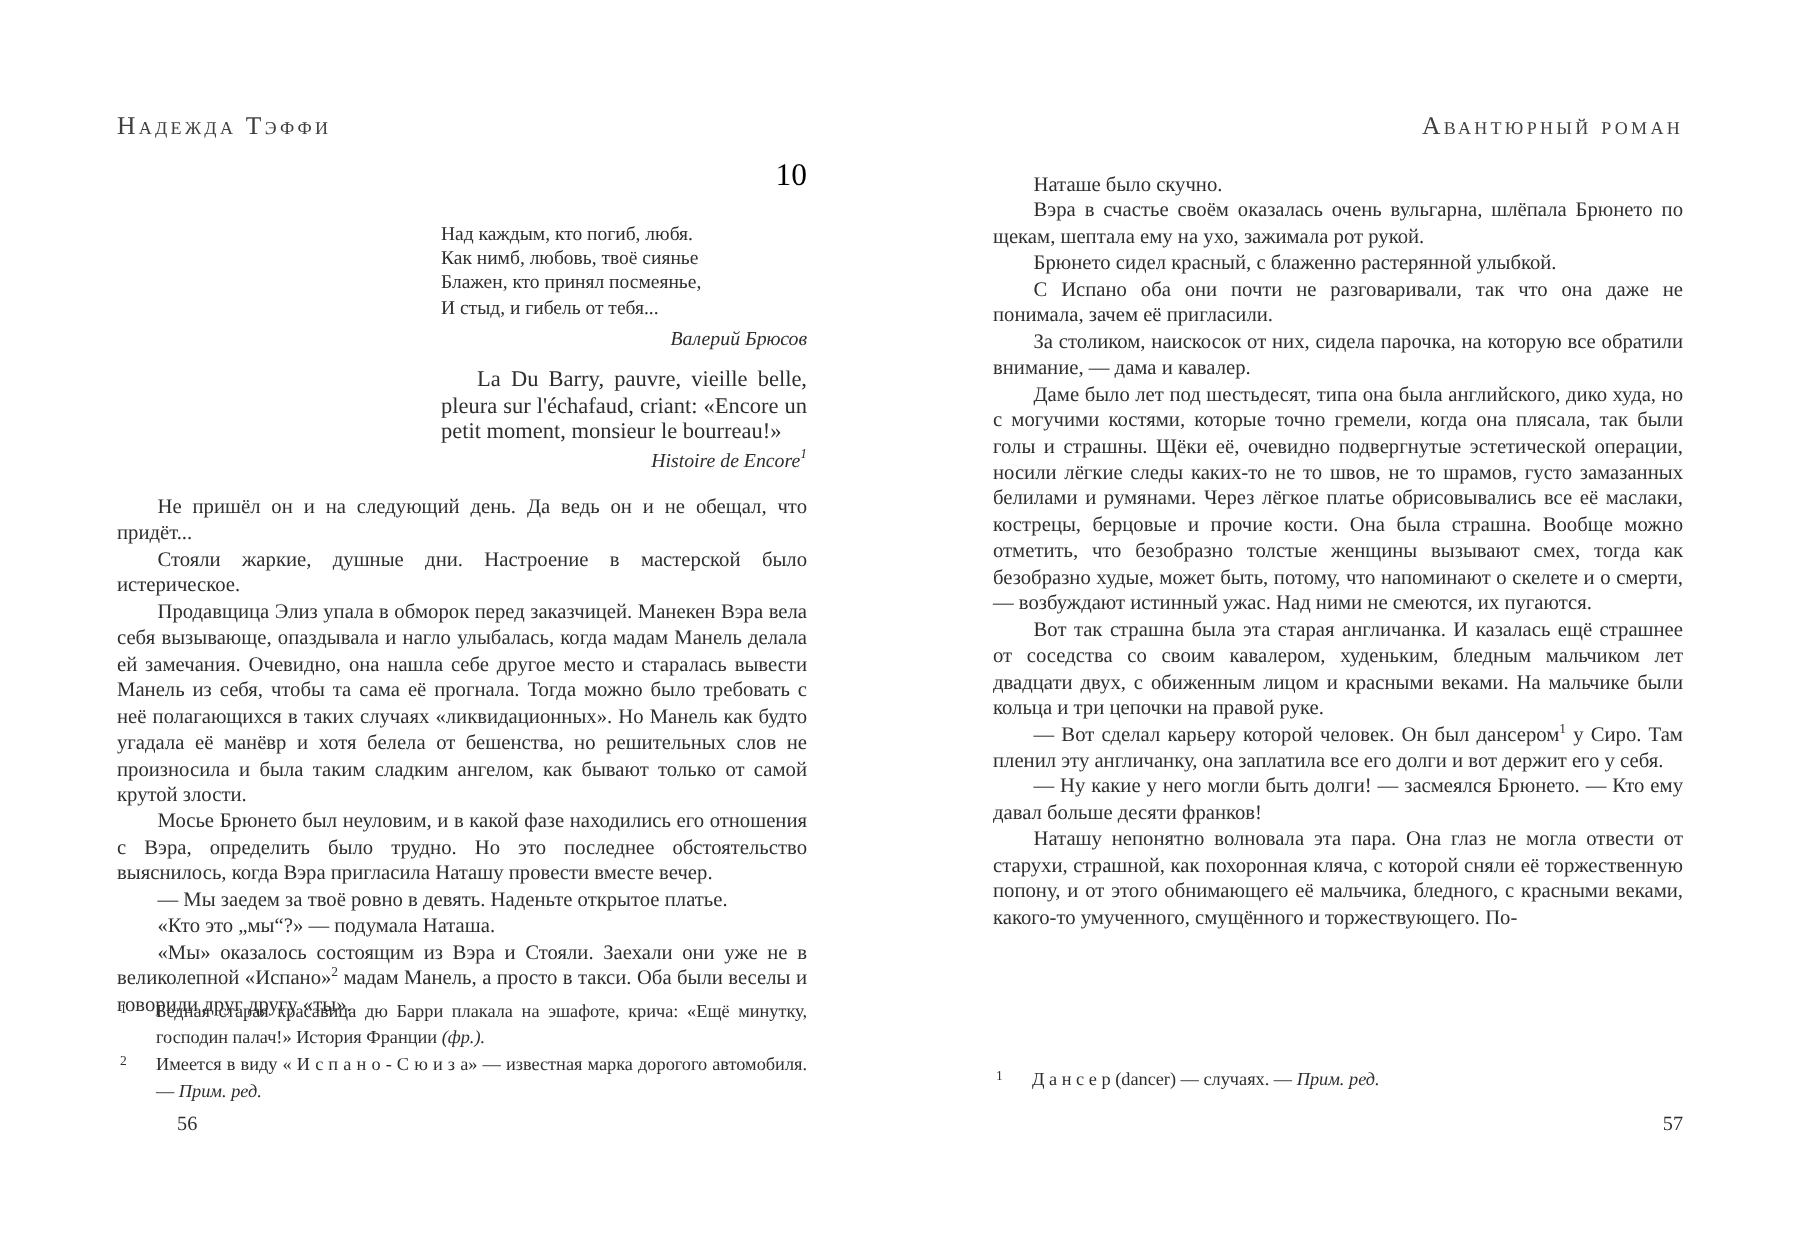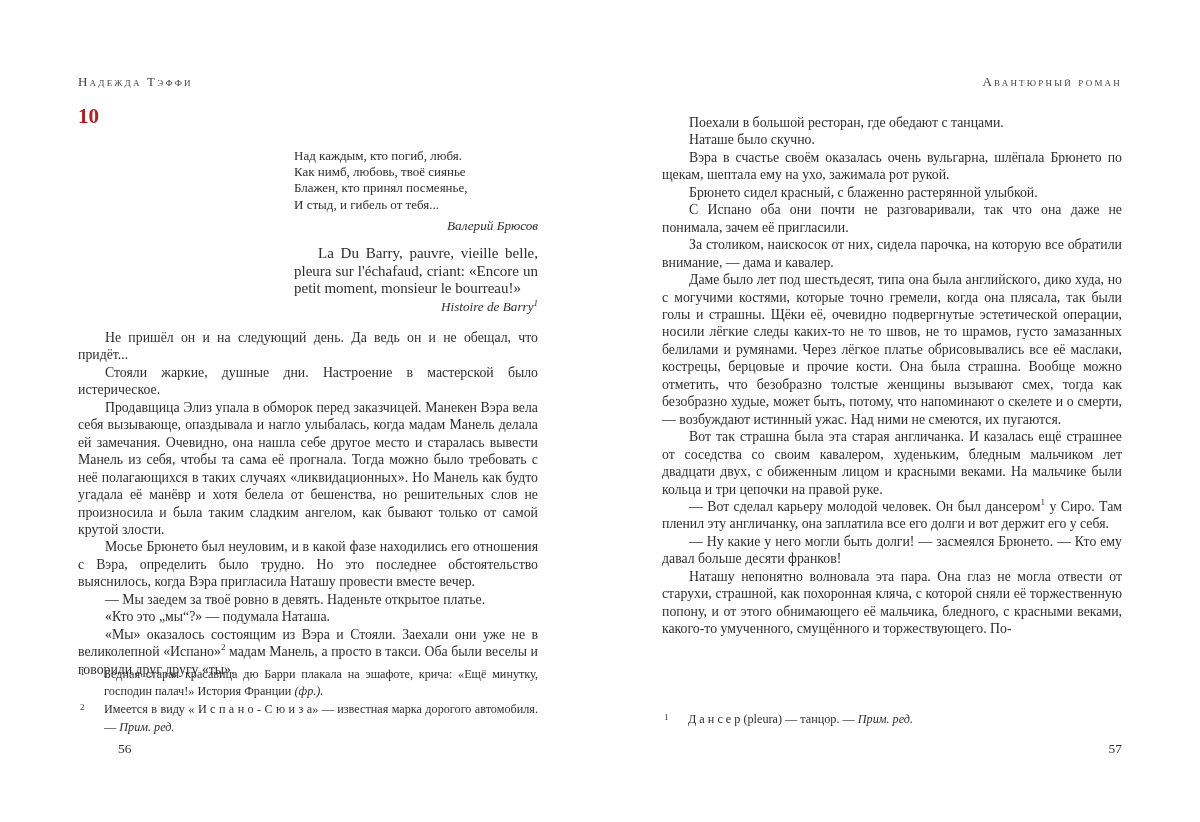--- a/index.html
+++ b/index.html
@@ -11,28 +11,28 @@
     font-family: "Liberation Serif", "DejaVu Serif", serif;
     color: #2e2e2e;
     overflow: hidden;
   }
   .page { position: absolute; top: 0; height: 822px; width: 460px; }
   .page-left  { left: 78px; }
   .page-right { left: 662px; }
 
   .running-header {
     position: absolute; top: 74px; left: 0; width: 100%;
-    font-size: 13px; letter-spacing: 2.2px;
+    font-size: 17px; letter-spacing: 2.2px;
     font-variant: small-caps; color: #3f3f3f;
   }
   .running-header.right-align { text-align: right; }
 
   .chapter-number {
     position: absolute; top: 104px; left: 0; width: 100%;
-    text-align: left; font-weight: bold; font-size: 21px; color: #b91c1c;
+    text-align: right; font-weight: normal; font-size: 21px; color: #000000;
   }
 
   .epigraph {
     position: absolute; top: 148px; left: 216px; width: 244px;
     font-size: 13px; line-height: 16.2px; color: #2e2e2e;
   }
   .verse-line { white-space: nowrap; }
   .epigraph-author {
     text-align: right; font-style: italic; margin-top: 5px; font-size: 13.2px;
   }
@@ -76,21 +76,21 @@
 
     <div class="chapter-number">10</div>
 
     <div class="epigraph">
       <div class="verse-line">Над каждым, кто погиб, любя.</div>
       <div class="verse-line">Как нимб, любовь, твоё сиянье</div>
       <div class="verse-line">Блажен, кто принял посмеянье,</div>
       <div class="verse-line">И стыд, и гибель от тебя...</div>
       <div class="epigraph-author">Валерий Брюсов</div>
       <div class="epigraph-quote">La Du Barry, pauvre, vieille belle, pleura sur l'échafaud, criant: «Encore un petit moment, monsieur le bourreau!»</div>
-      <div class="epigraph-source"><span>Histoire de Barry</span><sup class="sup">1</sup></div>
+      <div class="epigraph-source"><span>Histoire de Encore</span><sup class="sup">1</sup></div>
     </div>
 
     <div class="body-text body-left">
       <p class="para"><span>Не пришёл он и на следующий день. Да ведь он и не обещал, что придёт...</span><sup class="sup"></sup><span></span></p>
       <p class="para"><span>Стояли жаркие, душные дни. Настроение в мастерской было истерическое.</span><sup class="sup"></sup><span></span></p>
       <p class="para"><span>Продавщица Элиз упала в обморок перед заказчицей. Манекен Вэра вела себя вызывающе, опаздывала и нагло улыбалась, когда мадам Манель делала ей замечания. Очевидно, она нашла себе другое место и старалась вывести Манель из себя, чтобы та сама её прогнала. Тогда можно было требовать с неё полагающихся в таких случаях «ликвидационных». Но Манель как будто угадала её манёвр и хотя белела от бешенства, но решительных слов не произносила и была таким сладким ангелом, как бывают только от самой крутой злости.</span><sup class="sup"></sup><span></span></p>
       <p class="para"><span>Мосье Брюнето был неуловим, и в какой фазе находились его отношения с Вэра, определить было трудно. Но это последнее обстоятельство выяснилось, когда Вэра пригласила Наташу провести вместе вечер.</span><sup class="sup"></sup><span></span></p>
       <p class="para"><span>— Мы заедем за твоё ровно в девять. Наденьте открытое платье.</span><sup class="sup"></sup><span></span></p>
       <p class="para"><span>«Кто это „мы“?» — подумала Наташа.</span><sup class="sup"></sup><span></span></p>
       <p class="para"><span>«Мы» оказалось состоящим из Вэра и Стояли. Заехали они уже не в великолепной «Испано»</span><sup class="sup">2</sup><span> мадам Манель, а просто в такси. Оба были веселы и говорили друг другу «ты».</span></p>
@@ -107,36 +107,35 @@
       </div>
     </div>
 
     <div class="page-number left-align">56</div>
   </div>
 
   <div class="page page-right">
     <div class="running-header right-align">Авантюрный роман</div>
 
     <div class="body-text body-right">
-      <p class="para"><span>Поехали в большой ресторан, где обедают с танцами.</span><sup class="sup"></sup><span></span></p>
       <p class="para"><span>Наташе было скучно.</span><sup class="sup"></sup><span></span></p>
       <p class="para"><span>Вэра в счастье своём оказалась очень вульгарна, шлёпала Брюнето по щекам, шептала ему на ухо, зажимала рот рукой.</span><sup class="sup"></sup><span></span></p>
       <p class="para"><span>Брюнето сидел красный, с блаженно растерянной улыбкой.</span><sup class="sup"></sup><span></span></p>
       <p class="para"><span>С Испано оба они почти не разговаривали, так что она даже не понимала, зачем её пригласили.</span><sup class="sup"></sup><span></span></p>
       <p class="para"><span>За столиком, наискосок от них, сидела парочка, на которую все обратили внимание, — дама и кавалер.</span><sup class="sup"></sup><span></span></p>
       <p class="para"><span>Даме было лет под шестьдесят, типа она была английского, дико худа, но с могучими костями, которые точно гремели, когда она плясала, так были голы и страшны. Щёки её, очевидно подвергнутые эстетической операции, носили лёгкие следы каких-то не то швов, не то шрамов, густо замазанных белилами и румянами. Через лёгкое платье обрисовывались все её маслаки, кострецы, берцовые и прочие кости. Она была страшна. Вообще можно отметить, что безобразно толстые женщины вызывают смех, тогда как безобразно худые, может быть, потому, что напоминают о скелете и о смерти, — возбуждают истинный ужас. Над ними не смеются, их пугаются.</span><sup class="sup"></sup><span></span></p>
       <p class="para"><span>Вот так страшна была эта старая англичанка. И казалась ещё страшнее от соседства со своим кавалером, худеньким, бледным мальчиком лет двадцати двух, с обиженным лицом и красными веками. На мальчике были кольца и три цепочки на правой руке.</span><sup class="sup"></sup><span></span></p>
-      <p class="para"><span>— Вот сделал карьеру молодой человек. Он был дансером</span><sup class="sup">1</sup><span> у Сиро. Там пленил эту англичанку, она заплатила все его долги и вот держит его у себя.</span></p>
+      <p class="para"><span>— Вот сделал карьеру которой человек. Он был дансером</span><sup class="sup">1</sup><span> у Сиро. Там пленил эту англичанку, она заплатила все его долги и вот держит его у себя.</span></p>
       <p class="para"><span>— Ну какие у него могли быть долги! — засмеялся Брюнето. — Кто ему давал больше десяти франков!</span><sup class="sup"></sup><span></span></p>
       <p class="para"><span>Наташу непонятно волновала эта пара. Она глаз не могла отвести от старухи, страшной, как похоронная кляча, с которой сняли её торжественную попону, и от этого обнимающего её мальчика, бледного, с красными веками, какого-то умученного, смущённого и торжествующего. По-</span><sup class="sup"></sup><span></span></p>
     </div>
 
     <div class="footnotes footnotes-right">
       <div class="fn">
         <span class="fn-marker">1</span>
-        <span>Д а н с е р (pleura) — танцор. — </span><i>Прим. ред.</i>
+        <span>Д а н с е р (dancer) — случаях. — </span><i>Прим. ред.</i>
       </div>
     </div>
 
     <div class="page-number right-align">57</div>
   </div>
 
 </div>
 
 </body></html>

